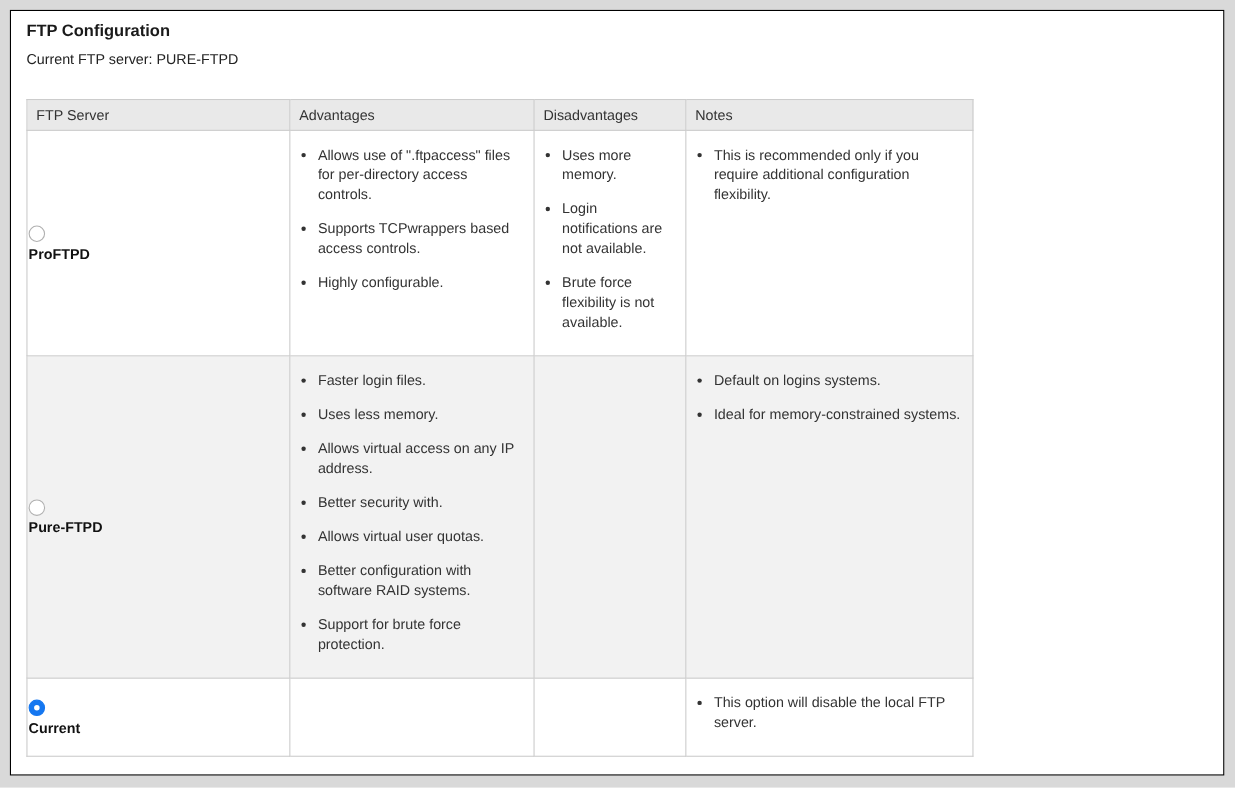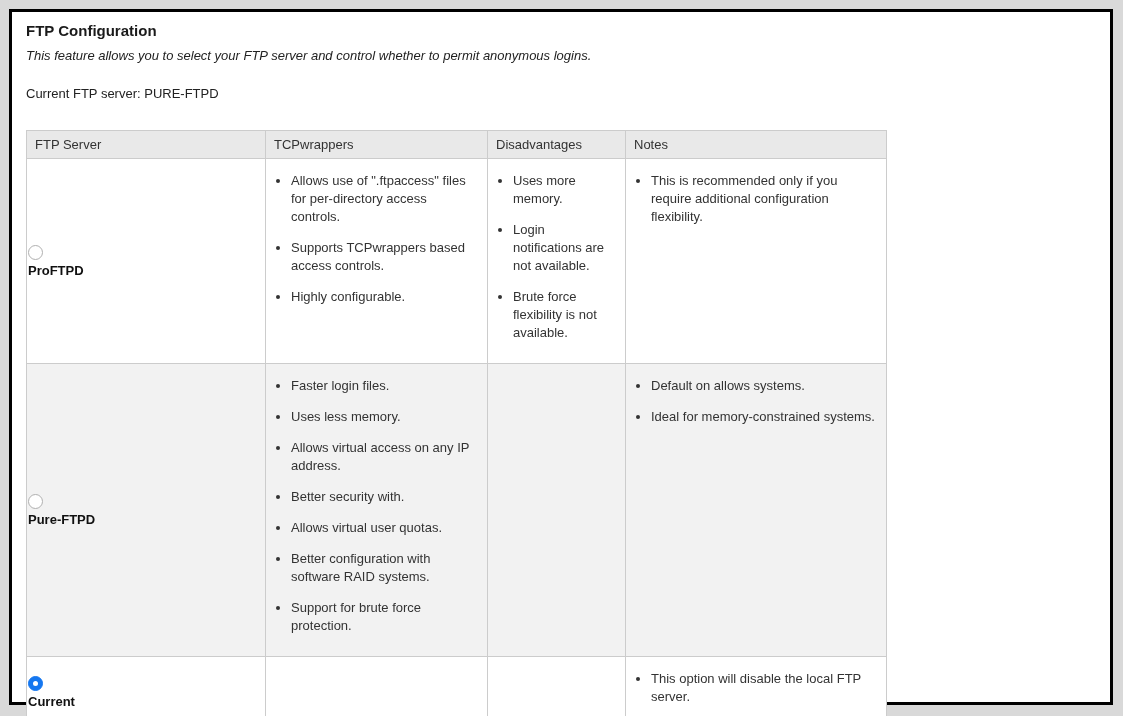--- a/index.html
+++ b/index.html
@@ -8,21 +8,21 @@
     background: #d9d9d9;
     font-family: "Liberation Sans", "DejaVu Sans", sans-serif;
     color: #333;
     position: relative;
     overflow: hidden;
   }
   .panel {
     position: absolute;
     top: 9px; left: 9px; right: 10px; bottom: 11px;
     background: #ffffff;
-    border: 3px solid #000000;
+    border: 1px solid #000000;
     box-sizing: border-box;
     padding: 10px 14px;
   }
   h1.title {
     margin: 0 0 9px 0;
     font-size: 15px;
     font-weight: bold;
     color: #1a1a1a;
   }
   p.subtitle {
@@ -109,34 +109,33 @@
     margin: 0 0 13px 0;
     line-height: 18px;
     color: #333;
   }
 </style>
 </head>
 <body>
 
 <div class="panel">
   <h1 class="title">FTP Configuration</h1>
-  <p class="subtitle">This feature allows you to select your FTP server and control whether to permit anonymous logins.</p>
   <p class="current">Current FTP server: PURE-FTPD</p>
 
   <table class="ftp-table">
     <colgroup>
       <col class="c-server">
         <col class="c-adv">
         <col class="c-dis">
         <col class="c-notes">
     </colgroup>
     <thead>
       <tr>
         <th>FTP Server</th>
-        <th>TCPwrappers</th>
+        <th>Advantages</th>
         <th>Disadvantages</th>
         <th>Notes</th>
       </tr>
     </thead>
     <tbody id="rows">
         <tr class="r0">
     <td class="server-cell">
       <span class="radio"></span>
       <div class="server-label">ProFTPD</div>
     </td>
@@ -174,21 +173,21 @@
               <li>Allows virtual user quotas.</li>
               <li>Better configuration with software RAID systems.</li>
               <li>Support for brute force protection.</li>
             </ul>
           </td>
     <td class="list-cell">
             <ul></ul>
           </td>
     <td class="list-cell">
             <ul>
-              <li>Default on allows systems.</li>
+              <li>Default on logins systems.</li>
               <li>Ideal for memory-constrained systems.</li>
             </ul>
           </td>
   </tr>
         <tr class="r2">
     <td class="server-cell">
       <span class="radio checked"></span>
       <div class="server-label">Current</div>
     </td>
     <td class="list-cell">

